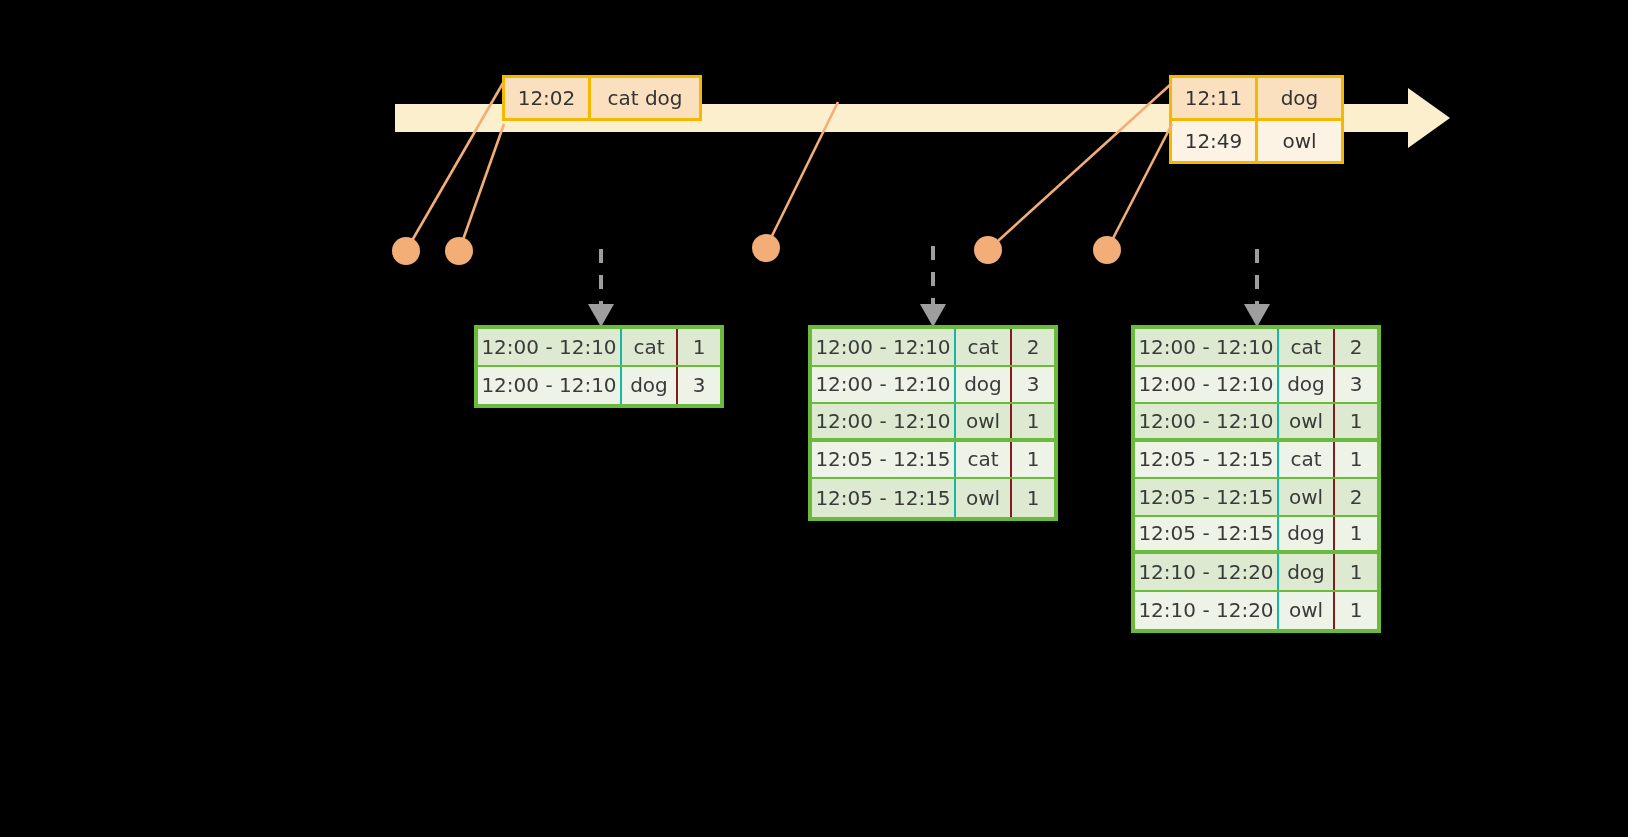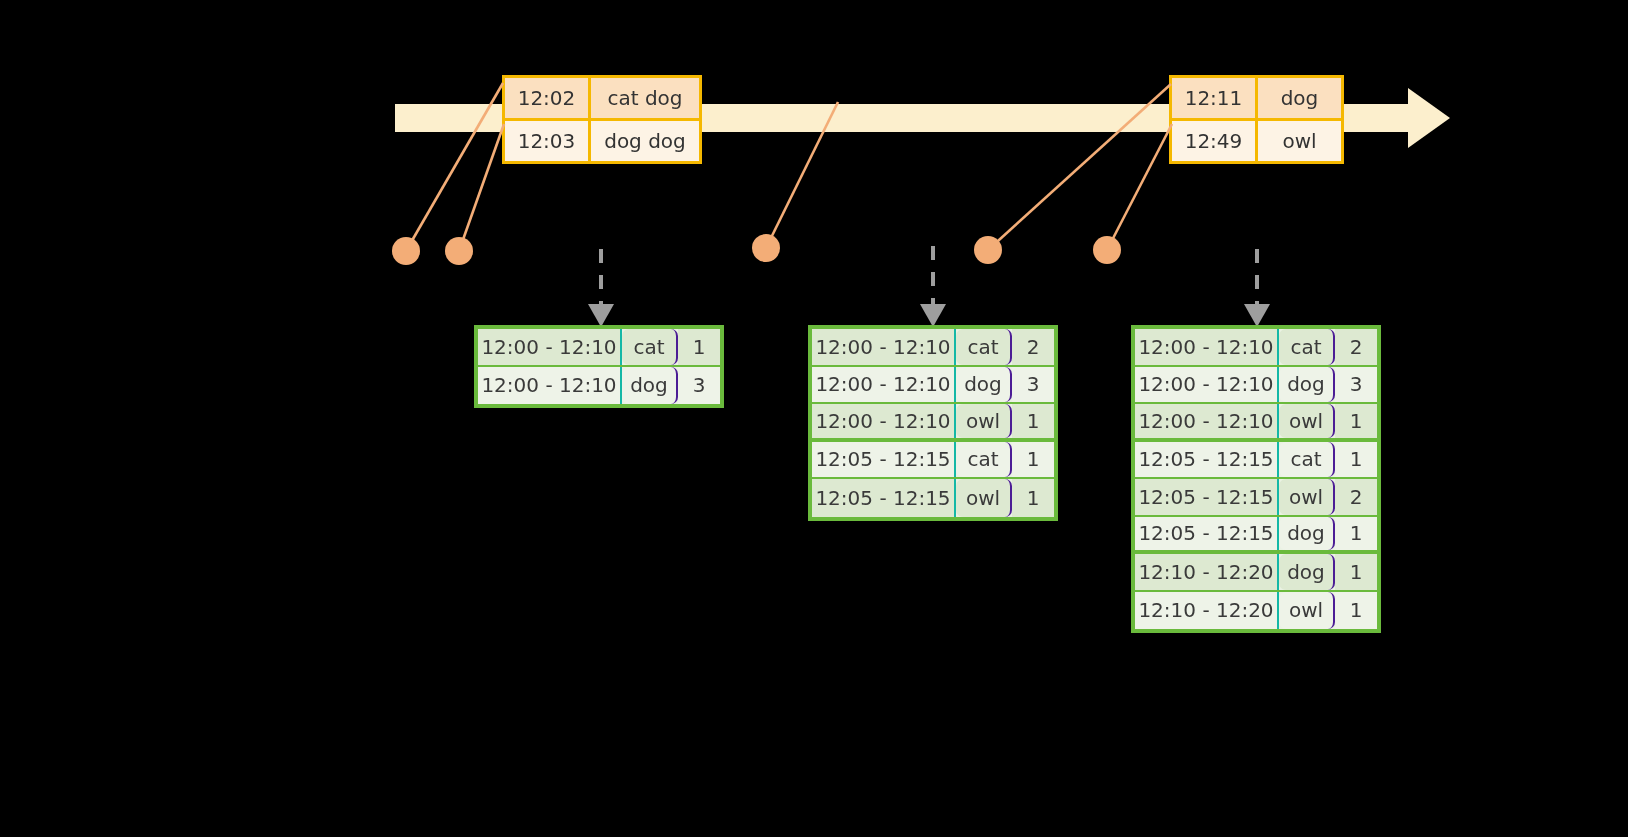--- a/index.html
+++ b/index.html
@@ -98,44 +98,40 @@
   .rcell {
     display: flex;
     align-items: center;
     justify-content: center;
     font-size: 20px;
     color: #3a3a3a;
     box-sizing: border-box;
     height: 100%;
   }
   .rcell-window { width: 144px; border-right: 2px solid #14b8a6; }
-  .rcell-word   { width: 56px;  border-right: 2px solid #4c1d95; border-radius: 7px; }
+  .rcell-word   { width: 56px;  border-right: 2px solid #7f1d1d; }
   .rcell-count  { width: 42px; }
 
   .dots circle { fill: #f3ad77; }
   .wire { stroke: #f3ad77; stroke-width: 2.6; fill: none; }
   .dash { stroke: #9e9e9e; stroke-width: 4; stroke-dasharray: 14 12; fill: none; }
   .dash-head { fill: #9e9e9e; }
 </style>
 </head>
 <body>
 
 <div class="stage">
 
   <div class="timeline-bar"></div>
   <div class="timeline-head"></div>
 
   <div class="ev-box" id="ev-box-1" style="left:502px; top:59px; width:200px;">
     <div class="ev-row shade">
       <div class="cell ev-cell-time">12:02</div>
       <div class="cell ev-cell-words">cat dog</div>
-    </div>
-    <div class="ev-row light">
-      <div class="cell ev-cell-time">12:03</div>
-      <div class="cell ev-cell-words">dog dog</div>
     </div>
   </div>
 
 
   <div class="ev-box" id="ev-box-3" style="left:1169px; top:59px; width:175px;">
     <div class="ev-row shade">
       <div class="cell ev-cell-time">12:11</div>
       <div class="cell ev-cell-words">dog</div>
     </div>
     <div class="ev-row light">

